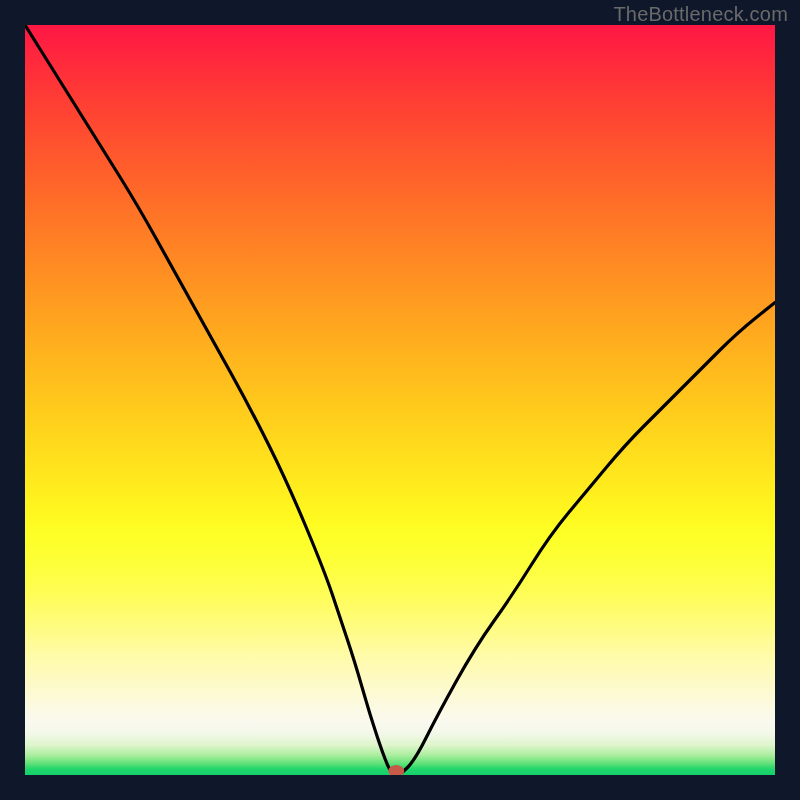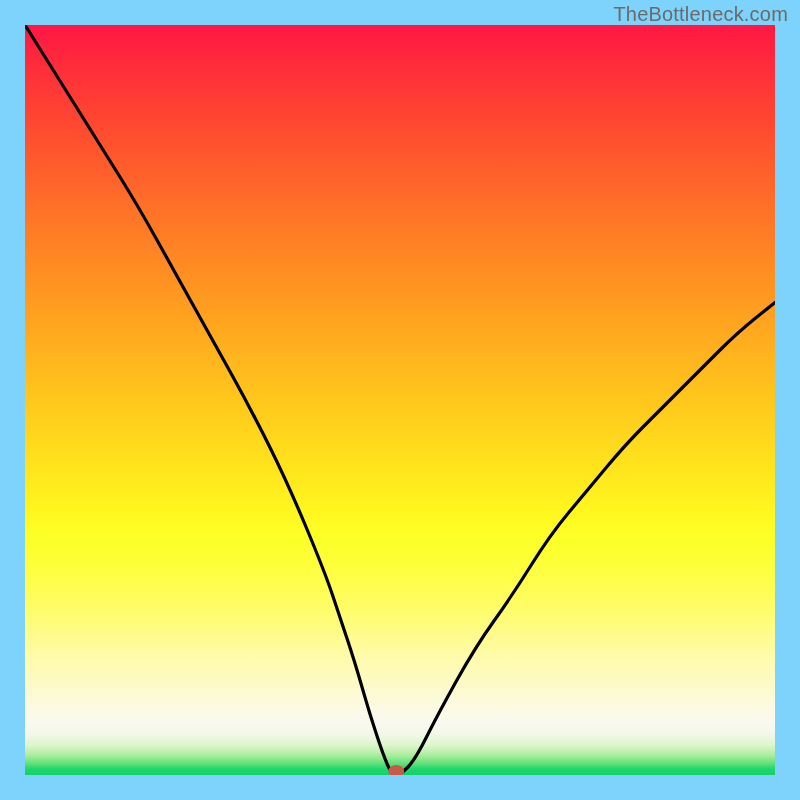--- a/index.html
+++ b/index.html
@@ -7,21 +7,21 @@
     width: 800px;
     height: 800px;
     background: #000;
     position: relative;
     font-family: Arial, Helvetica, sans-serif;
     overflow: hidden;
   }
   .frame {
     position: absolute;
     inset: 0;
-    background: #7dd3fc;
+    background: #0f172a;
   }
   .plot-area {
     position: absolute;
     left: 25px;
     top: 25px;
     width: 750px;
     height: 750px;
     background: linear-gradient(
       to bottom,
       #ff1744 0%,

